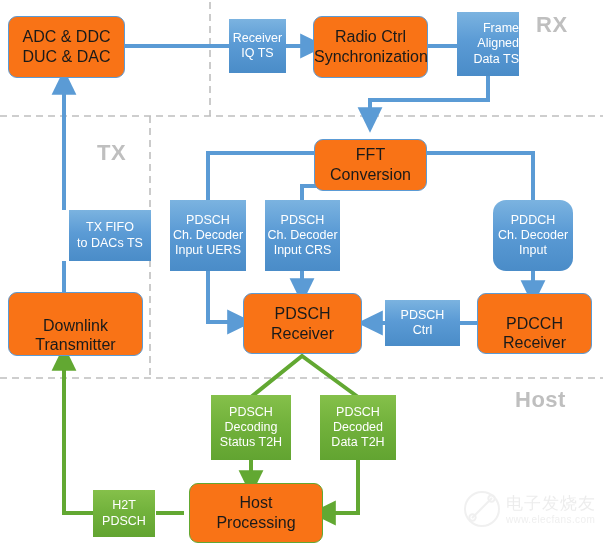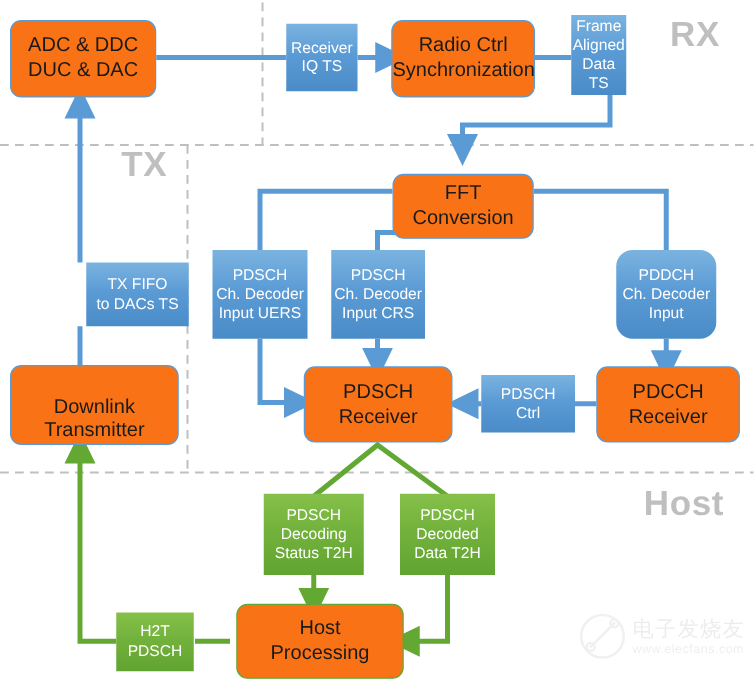--- a/index.html
+++ b/index.html
@@ -44,21 +44,21 @@
   .data-green {
     background:linear-gradient(to bottom, #85C04A 0%, #72B23C 45%, #62A431 100%);
     color:#ffffff;
     font-size:12.5px;
     border:none;
   }
 
   .zone-label {
     position:absolute; z-index:3;
     color:#BFBFBF;
-    font-size:28px;
+    font-size:22px;
     font-weight:bold;
     letter-spacing:0.5px;
   }
 
   #watermark {
     position:absolute; z-index:4;
     left:462px; top:488px;
     width:135px; height:52px;
     opacity:0.42;
     pointer-events:none;
@@ -138,39 +138,39 @@
 
       <polyline points="358,460 358,513 323,513" marker-end="url(#arrG)"></polyline>
 
       <line x1="184" y1="513" x2="156" y2="513"></line>
 
       <polyline points="93,513 64,513 64,358" marker-end="url(#arrG)"></polyline>
     </g>
   </svg>
 
   <div class="zone-label" style="left:536px; top:12px;">RX</div>
-  <div class="zone-label" style="left:97px; top:116px;">TX</div>
+  <div class="zone-label" style="left:97px; top:140px;">TX</div>
   <div class="zone-label" style="left:515px; top:387px;">Host</div>
 
   <div class="node proc" style="left:8px; top:16px; width:117px; height:62px;">
     <span class="lbl">ADC &amp; DDC
 DUC &amp; DAC</span>
   </div>
 
   <div class="node data-blue" style="left:229px; top:19px; width:57px; height:54px;">
     <span class="lbl">Receiver
 IQ TS</span>
   </div>
 
   <div class="node proc" style="left:313px; top:16px; width:115px; height:62px;">
     <span class="lbl">Radio Ctrl
 Synchronization</span>
   </div>
 
-  <div class="node data-blue" style="left:457px; top:12px; width:44px; height:64px;">
+  <div class="node data-blue" style="left:457px; top:12px; width:62px; height:64px;text-align:right;">
     <span class="lbl">Frame
 Aligned
 Data TS</span>
   </div>
 
   <div class="node proc" style="left:314px; top:139px; width:113px; height:52px;">
     <span class="lbl">FFT
 Conversion</span>
   </div>
 
@@ -205,21 +205,21 @@
   <div class="node proc" style="left:243px; top:293px; width:119px; height:61px;">
     <span class="lbl">PDSCH
 Receiver</span>
   </div>
 
   <div class="node data-blue" style="left:385px; top:300px; width:75px; height:46px;">
     <span class="lbl">PDSCH
 Ctrl</span>
   </div>
 
-  <div class="node proc" style="left:477px; top:293px; width:115px; height:61px;">
+  <div class="node proc" style="left:477px; top:293px; width:115px; height:61px;align-items:flex-end;">
     <span class="lbl">PDCCH
 Receiver</span>
   </div>
 
   <div class="node data-green" style="left:211px; top:395px; width:80px; height:65px;">
     <span class="lbl">PDSCH
 Decoding
 Status T2H</span>
   </div>
 

